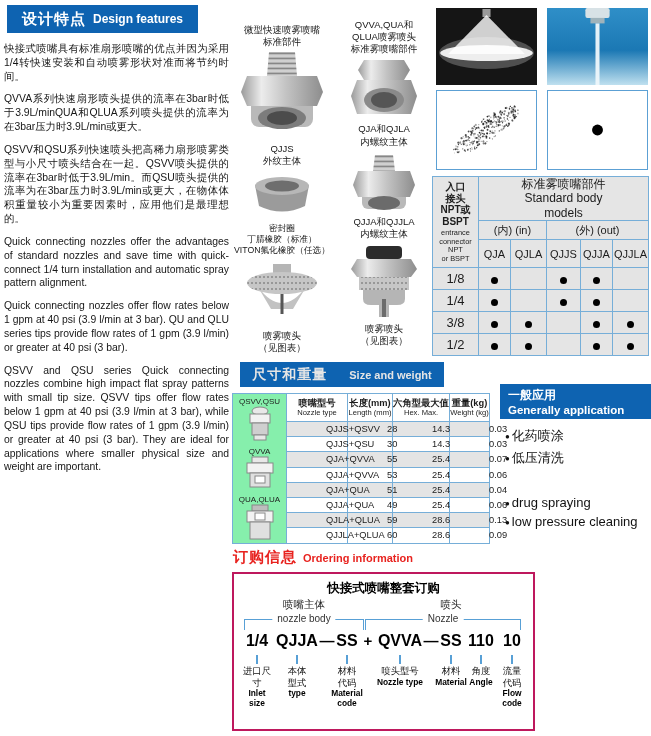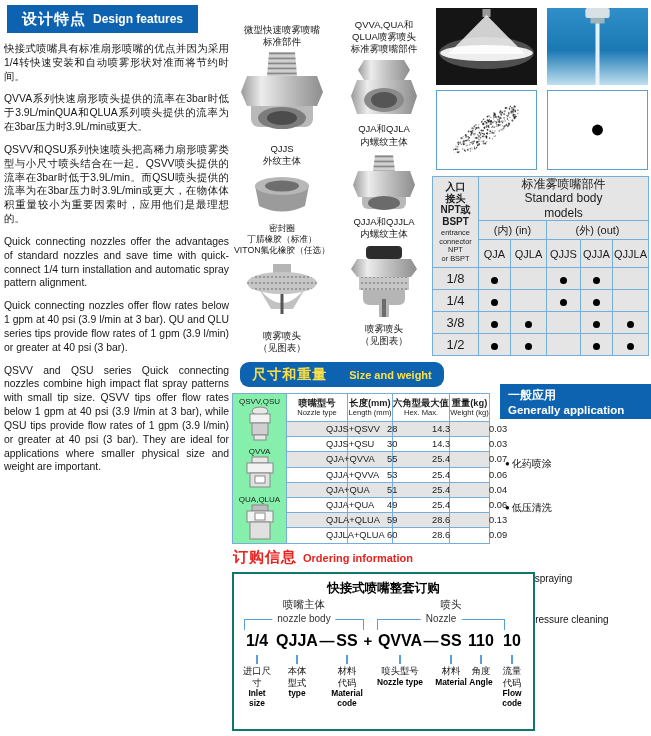--- a/index.html
+++ b/index.html
@@ -37,48 +37,48 @@
 .bm-group { font-size:12px; line-height:1.2; height:44px; }
 .bm-group .en { white-space:pre-line; }
 .bm-inout { font-size:11px; height:19px;margin-top:25px; }
 .bm-colrow th { font-size:11px; height:28px; }
 .bm-table td.bm-size { font-size:13px; }
 .bm-table tr.data-row td { height:22px; }
 .dot { display:inline-block; width:7px; height:7px; border-radius:50%; background:#000; }
 .stripe { background:#e4e4e4; }
 
 
-.sw-header { position:absolute; left:240px; top:362px; width:204px; height:25px; background:#0e63b1; color:#fde047; display:flex; align-items:center; justify-content:center; gap:22px;border-radius:9px; }
+.sw-header { position:absolute; left:240px; top:362px; width:204px; height:25px; background:#0e63b1; color:#e5e5e5; display:flex; align-items:center; justify-content:center; gap:22px; }
 .sw-header .zh { font-size:14px; font-weight:bold; letter-spacing:1px; }
 .sw-header .en { font-size:11px; font-weight:bold; }
 .sw-wrap { position:absolute; left:232px; top:393px; width:258px; display:flex; align-items:stretch; }
 .sw-icons { width:55px; border:1px solid #76aed8; border-right:none; display:flex; flex-direction:column; align-items:center; padding-top:1px; background:#86efac; }
 .sw-icons .lbl { font-size:8px; margin-top:2px; }
 .sw-table { border-collapse:collapse; table-layout:fixed; width:203px; background:#fff; }
 .sw-table th, .sw-table td { border:1px solid #76aed8; text-align:center; padding:0; }
 .sw-table th .h-zh { font-size:9.3px; font-weight:bold; line-height:1.2; }
 .sw-table th .h-en { font-size:7.6px; font-weight:normal; line-height:1.1; }
 .sw-table th { height:28px; }
 .sw-table td { font-size:9.3px; height:15.2px;padding-left:39px; }
 
 
 .app { position:absolute; left:500px; top:384px; width:151px; }
 .app-header { background:#0e63b1; color:#fff; padding:3px 4px 3px 8px; }
 .app-header .zh { font-size:12px; font-weight:bold; }
 .app-header .en { font-size:11.5px; font-weight:bold; }
 .app ul { list-style:none; padding:8px 0 0 5px; }
-.app li { font-size:10px; margin-bottom:4px; color:#111;margin-top:30px; }
+.app li { font-size:13px; margin-bottom:4px; color:#111; }
 .app li::before { content:"●"; font-size:8px; margin-right:2px; vertical-align:1px; }
 .app .gap { height:16px; }
 
 
 .ord-title { position:absolute; left:233px; top:548px; display:flex; align-items:baseline; gap:6px; color:#e8231f; }
 .ord-title .zh { font-size:15px; font-weight:bold; letter-spacing:1px; }
 .ord-title .en { font-size:11px; font-weight:bold; }
-.ord-box { position:absolute; left:232px; top:572px; width:303px; height:159px; border:2px solid #0f766e; background:#fff; }
+.ord-box { position:absolute; left:232px; top:572px; width:303px; height:159px; border:2px solid #be185d; background:#fff; }
 .ord-box-title { text-align:center; font-size:12.5px; font-weight:bold; margin-top:6px; color:#000; }
 .br-zh { position:absolute; text-align:center; font-size:10.5px; color:#222; top:24px; }
 .bracket { position:absolute; top:45px; height:11px; border:1.5px solid #58a0d6; border-bottom:none; }
 .bracket .blabel { position:absolute; left:50%; top:-7px; transform:translateX(-50%); background:#fff; padding:0 5px; font-size:10px; color:#333; white-space:nowrap; }
 .code-row { position:absolute; left:6px; top:58px; display:flex; }
 .ou { display:flex; flex-direction:column; align-items:center; }
 .ou-code { font-size:16px; font-weight:bold; color:#000; height:21px; }
 .ou.sep .ou-code { font-size:15px; }
 .ou-tick { width:1.5px; height:9px; background:#58a0d6; margin:2px 0; }
 .ou-zh { font-size:9.3px; white-space:pre-line; text-align:center; line-height:1.25; color:#111; }
@@ -724,21 +724,21 @@
     <span class="zh">订购信息</span>
     <span class="en">Ordering information</span>
   </div>
   <div class="ord-box">
     <div class="ord-box-title">快接式喷嘴整套订购</div>
     <div class="br-zh" style="left:10px; width:120px">喷嘴主体</div>
     <div class="bracket" style="left:10px; width:120px">
       <span class="blabel">nozzle body</span>
     </div>
     <div class="br-zh" style="left:143px; width:148px">喷头</div>
-    <div class="bracket" style="left:143px; width:128px">
+    <div class="bracket" style="left:131px; width:156px">
       <span class="blabel">Nozzle</span>
     </div>
     <div class="code-row">
         <div class="ou" style="width: 34px;">
           <div class="ou-code">1/4</div>
           <div class="ou-tick"></div>
           <div class="ou-zh">进口尺寸</div>
           <div class="ou-en">Inlet size</div>
         </div>
         <div class="ou" style="width: 46px;">

